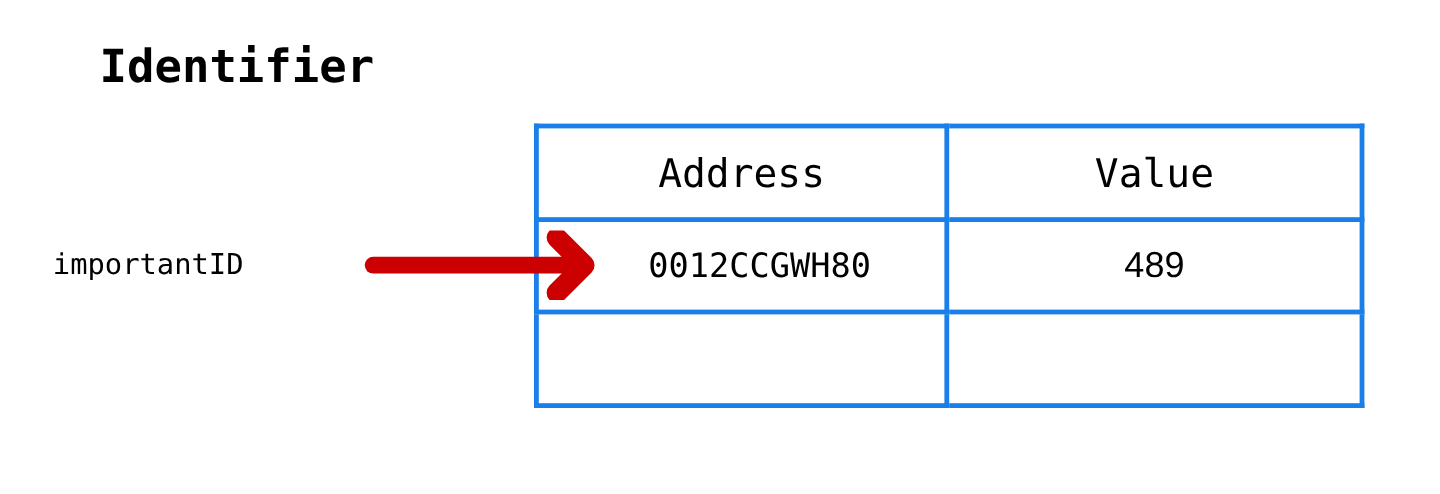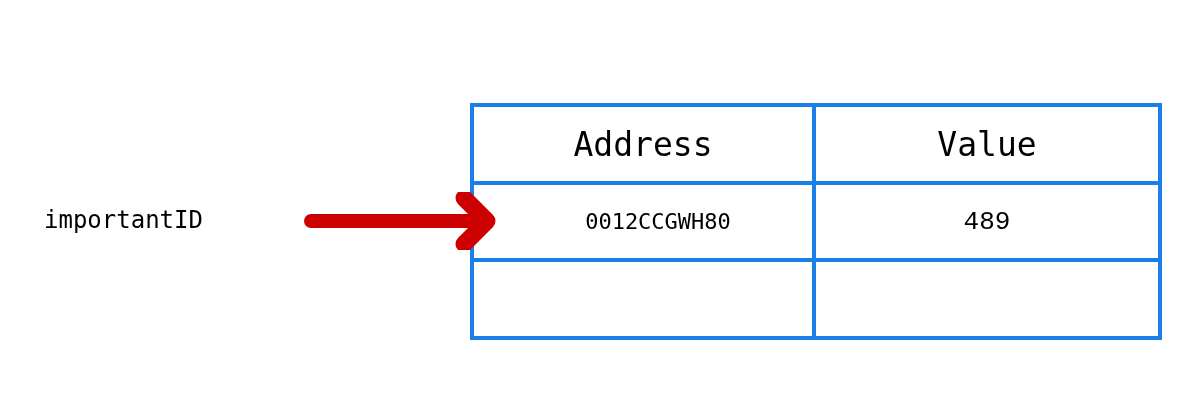--- a/index.html
+++ b/index.html
@@ -41,21 +41,21 @@
     font-weight: bold;
     font-size: 42px;
     line-height: 50px;
     color: #000000;
     white-space: nowrap;
   }
 
   
   .memory-table {
     position: absolute;
-    left: 470px;
+    left: 445px;
     top: 103px;
     width: 688px;
     height: 229px;
     border-collapse: collapse;
     table-layout: fixed;
   }
   .memory-table td {
     border: 4px solid #1a7fe8;
     padding: 0;
     margin: 0;
@@ -71,29 +71,29 @@
   .row-empty  td { height: 74px; }
 
   .cell-header {
     font-family: "DejaVu Sans Mono", "Liberation Mono", monospace;
     font-size: 33px;
     font-weight: normal;
     line-height: 1;
   }
   .cell-address {
     font-family: "DejaVu Sans Mono", "Liberation Mono", monospace;
-    font-size: 22px;
+    font-size: 28px;
     font-weight: normal;
     line-height: 1;
     padding-left: 30px !important;
     text-align: center;
   }
   .cell-value {
-    font-family: Liberation Mono, monospace;
-    font-size: 26px;
+    font-family: Liberation Sans, sans-serif;
+    font-size: 30px;
     font-weight: normal;
     line-height: 1;
   }
   .cell-empty { font-size: 33px; }
 
   
   .identifier-label {
     position: absolute;
     left: 44px;
     top: 200px;
@@ -113,20 +113,21 @@
     width: 205px;
     height: 58px;
     pointer-events: none;
   }
 </style>
 </head>
 <body>
 
 <div id="canvas">
 
+  <div class="heading-identifier">Identifier</div>
 
 
   <table class="memory-table">
     <colgroup>
       <col class="col-address">
       <col class="col-value">
     </colgroup>
     <tbody>
       <tr class="row-header">
         <td class="cell-header">Address</td>

